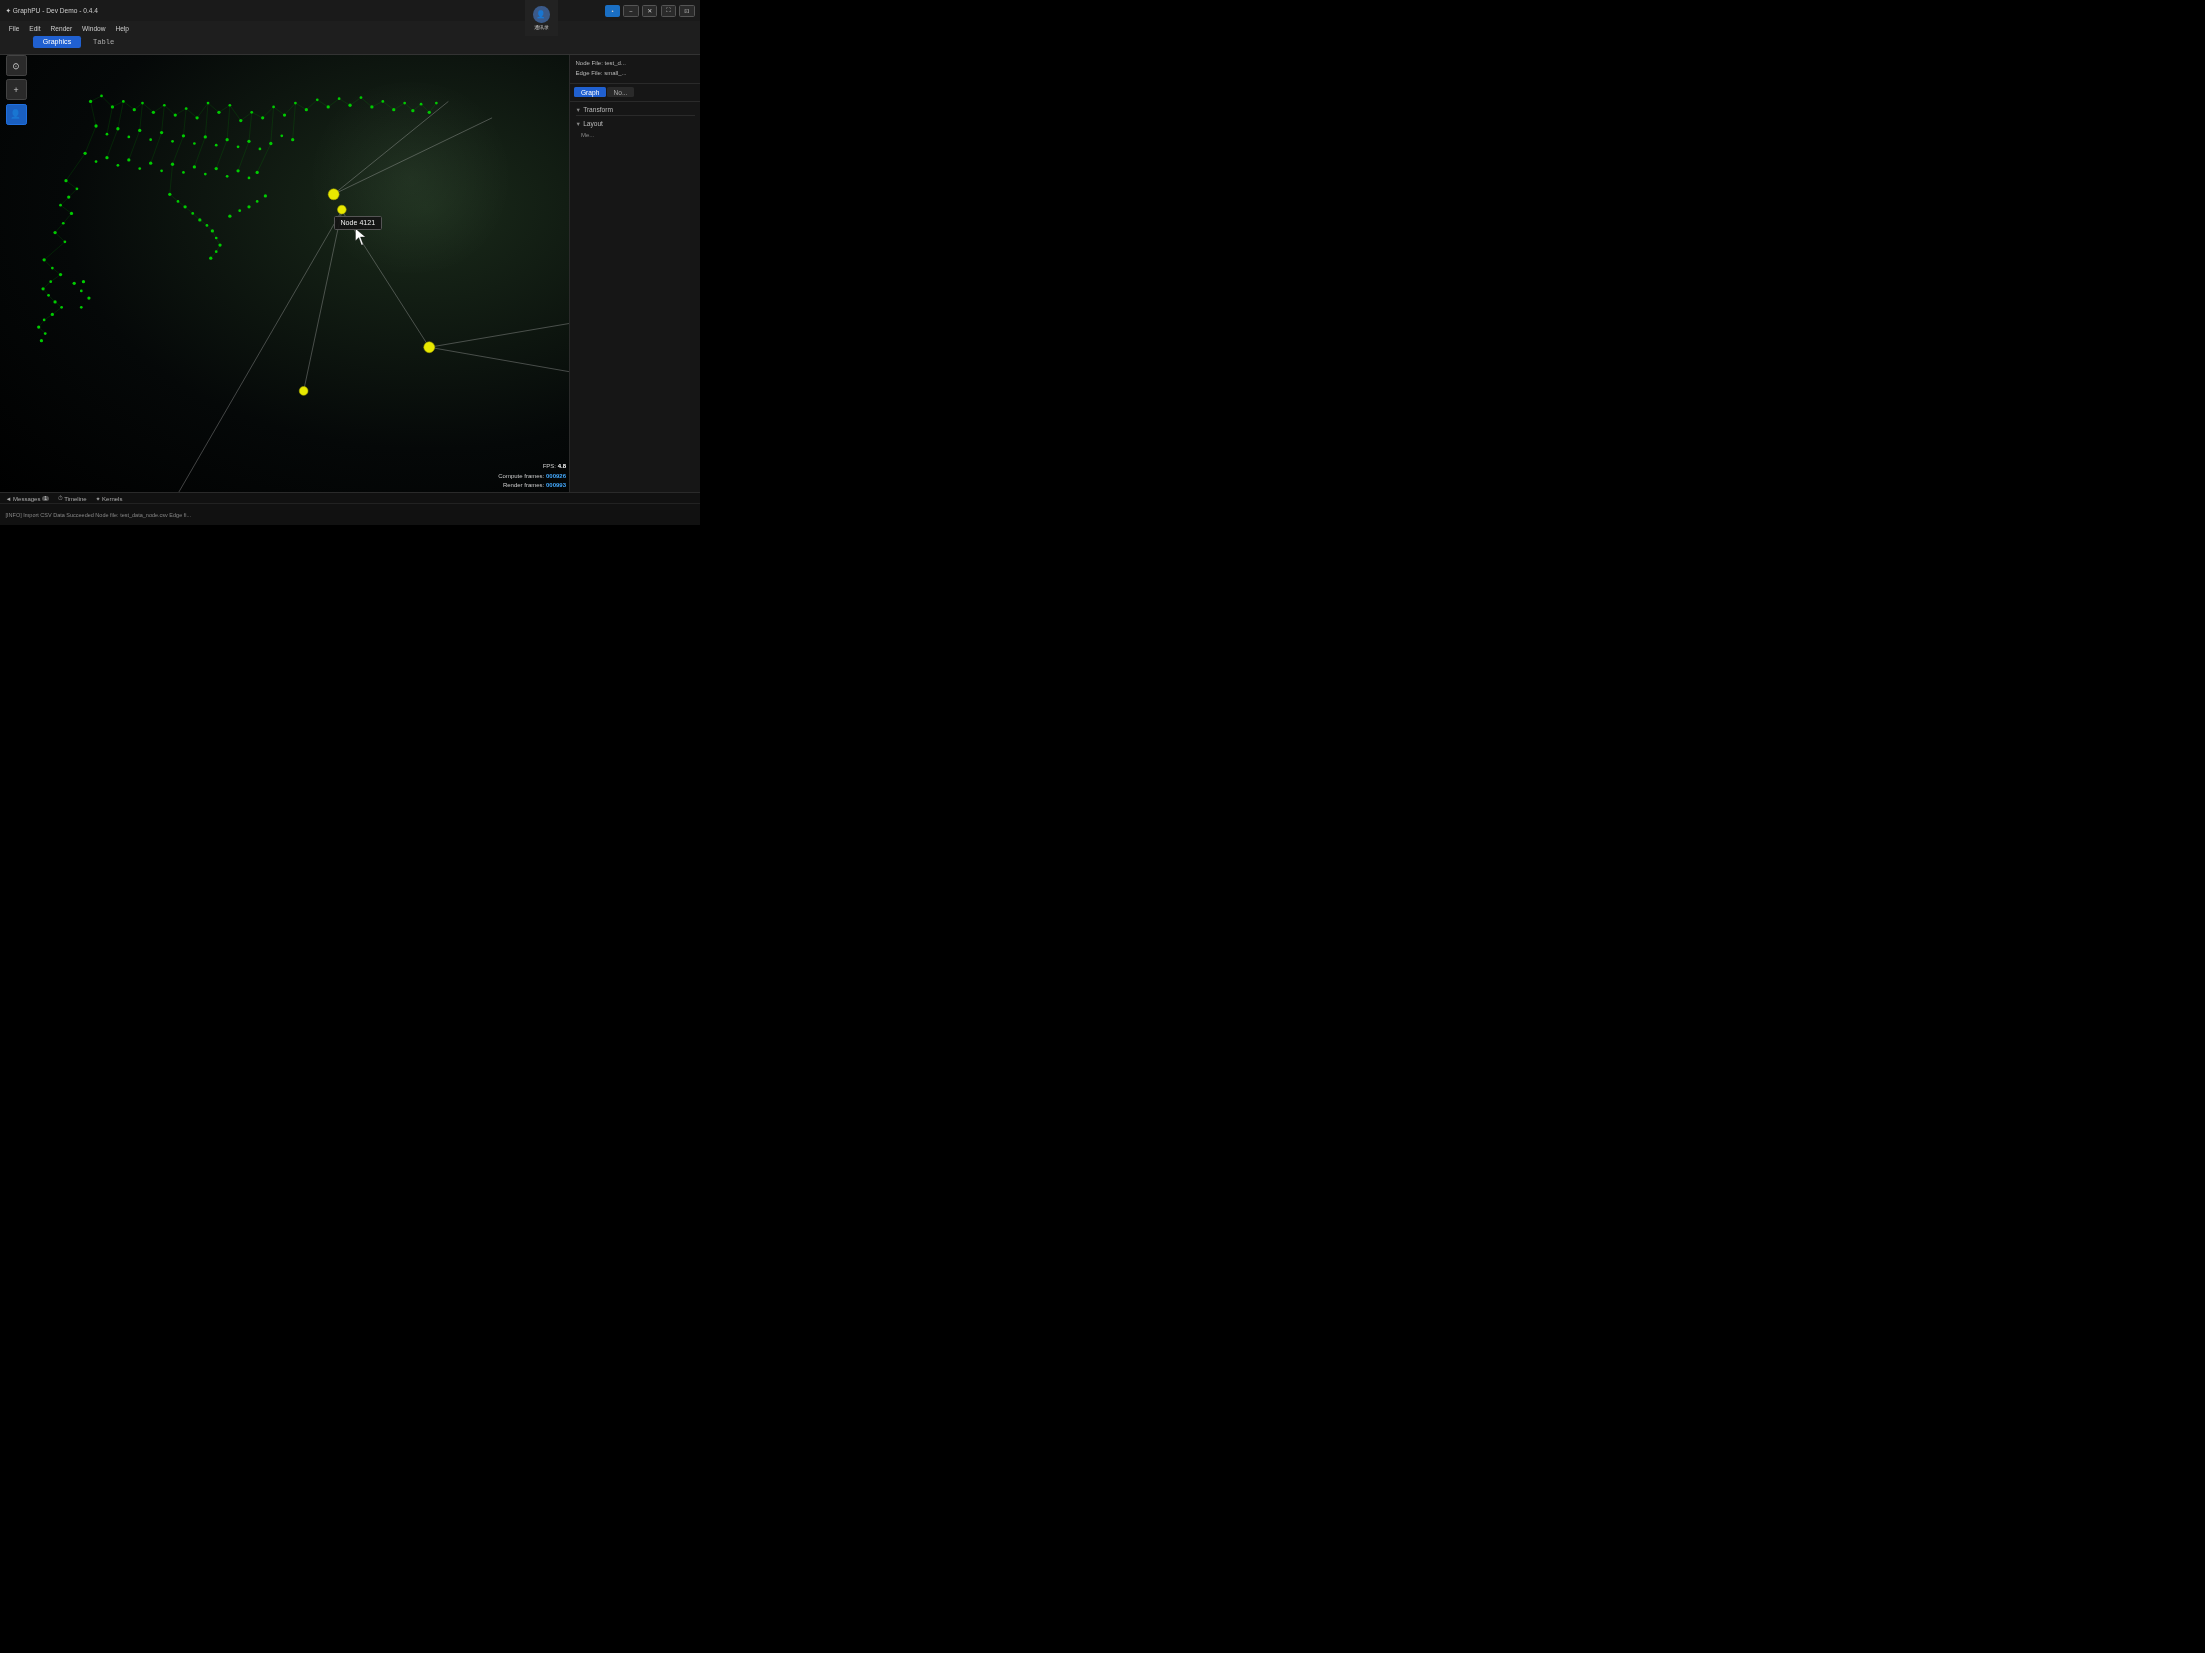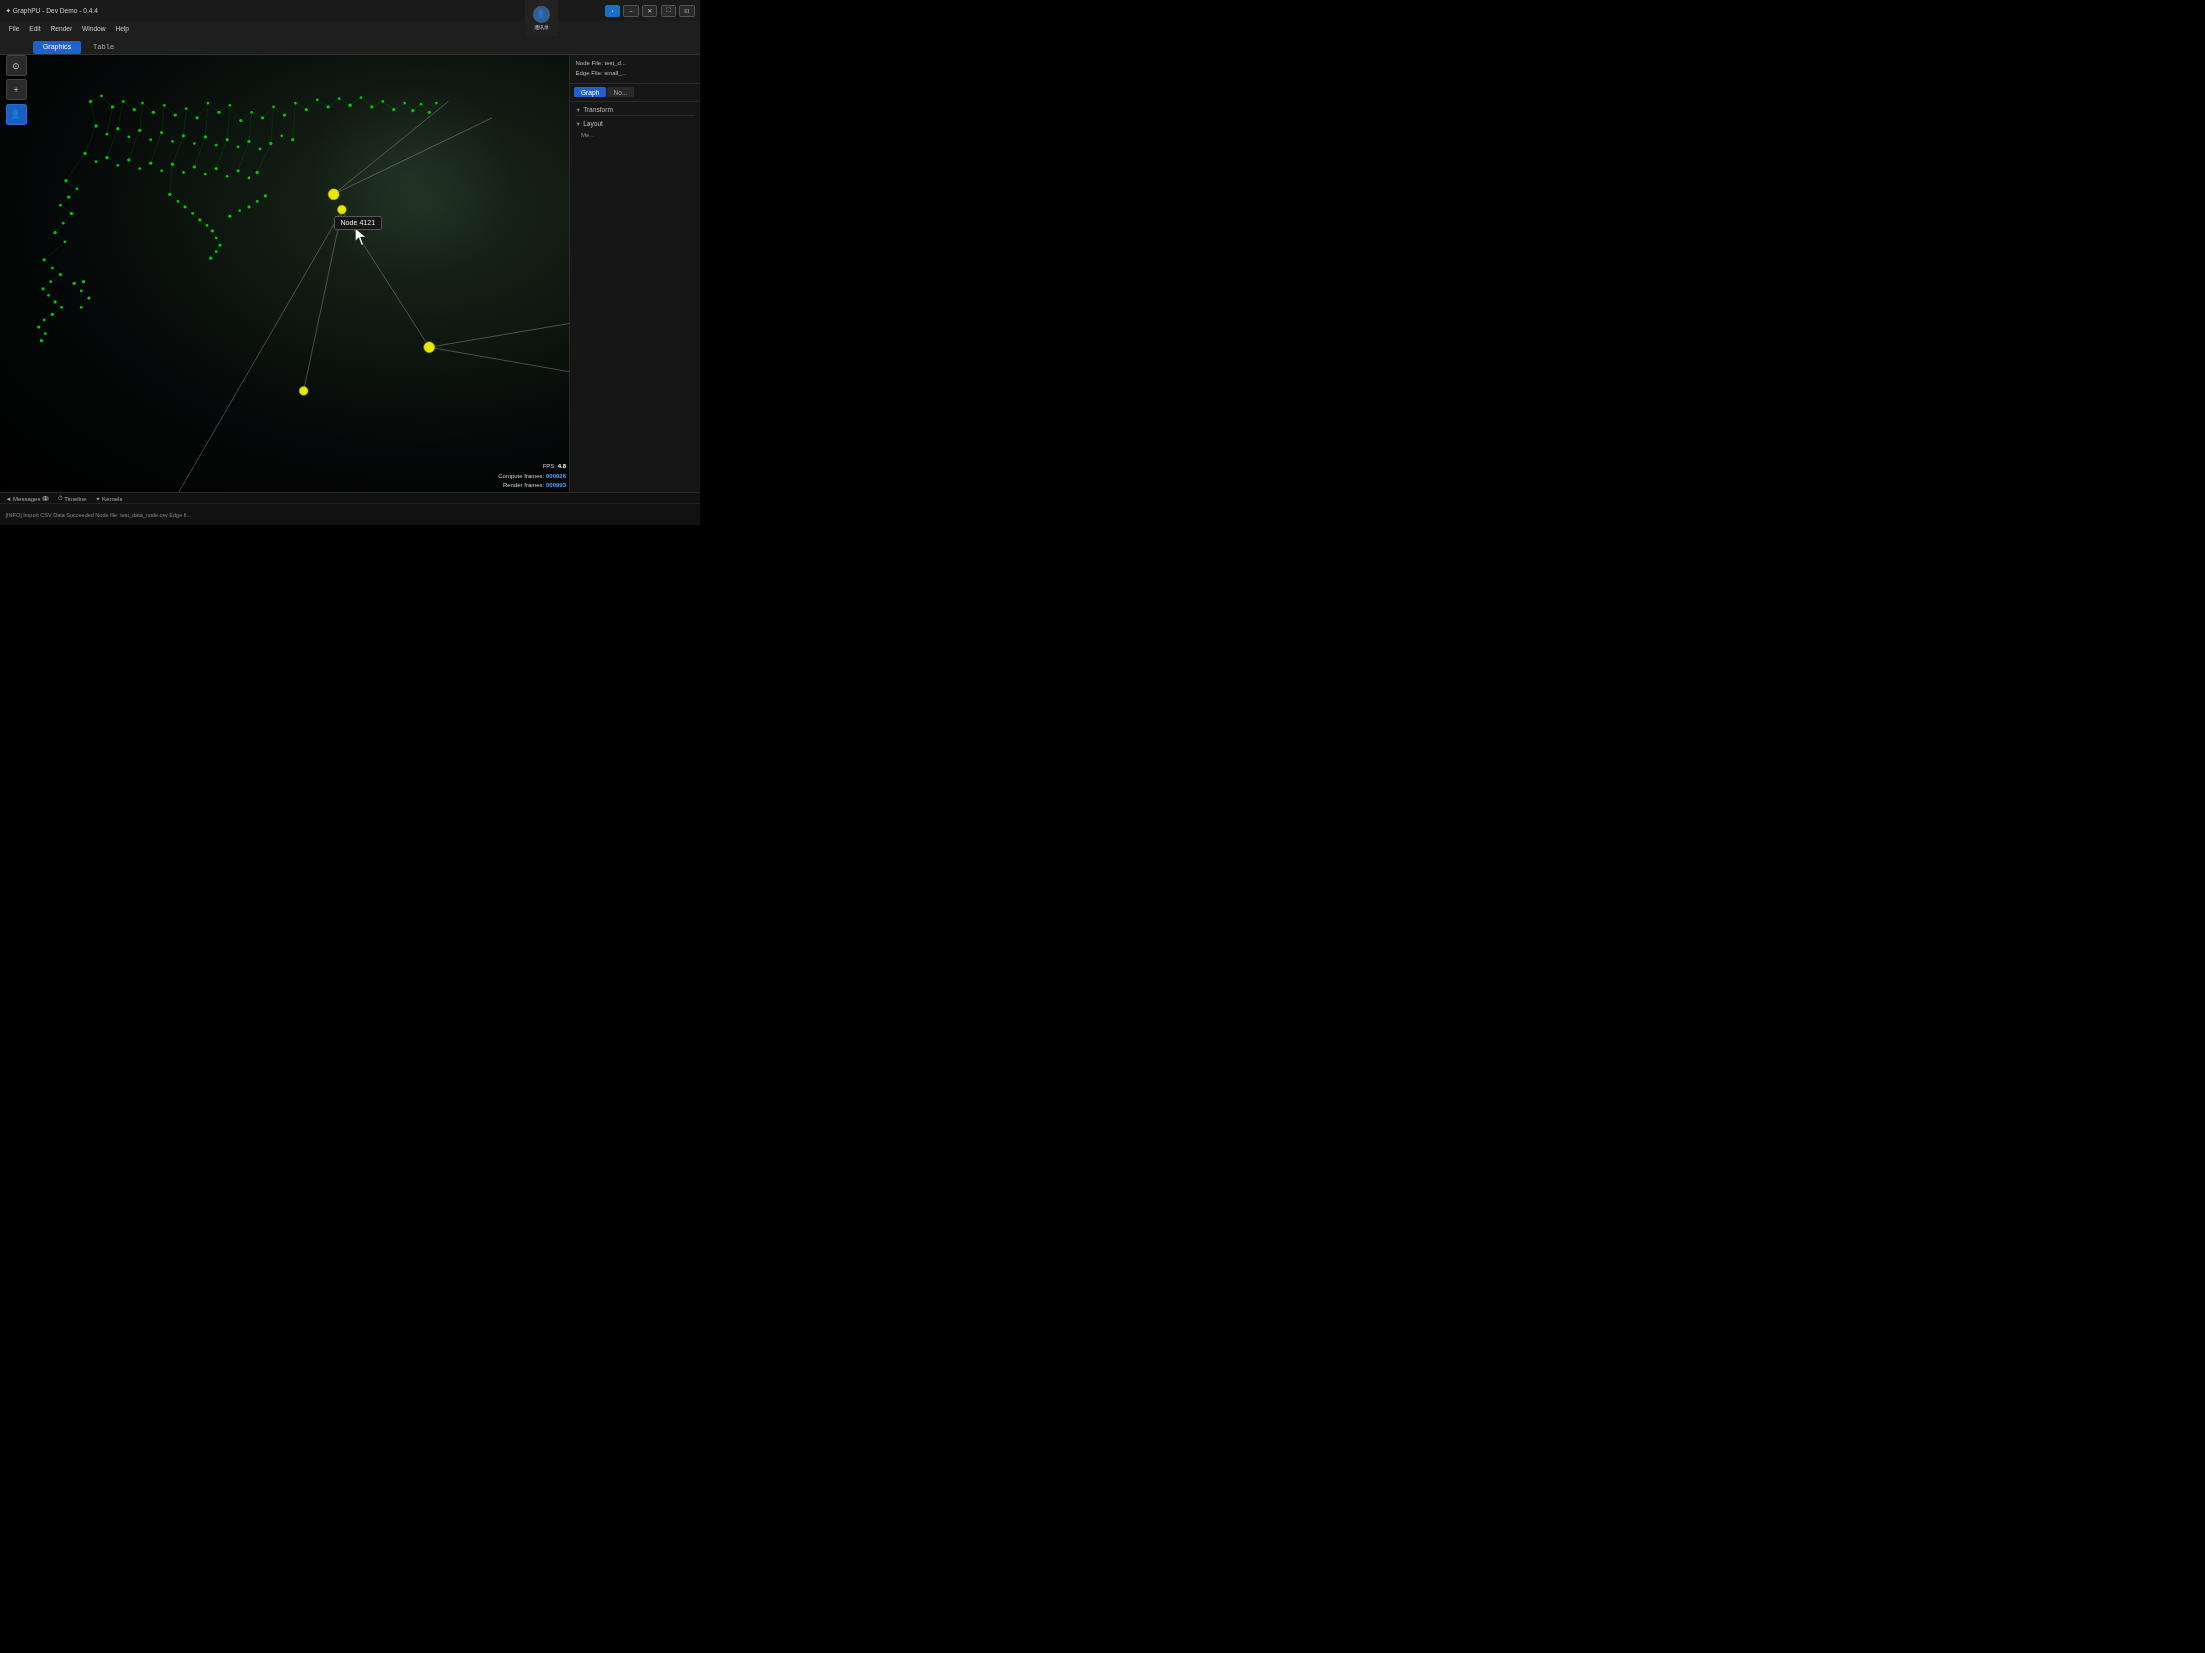--- a/index.html
+++ b/index.html
@@ -60,21 +60,21 @@
       border-radius: 1.6px;
     }
 
     
     #tabsbar {
       position: absolute;
       top: 36px; left: 0; right: 0;
       height: 18.6px;
       background: #1e1e1e;
       display: flex;
-      align-items: flex-end;
+      align-items: flex-start;
       padding: 0 33px;
       gap: 2.2px;
       z-index: 100;
       border-bottom: 0.5px solid #333;
     }
     .tab-btn {
       padding: 2.2px 9.8px;
       border-radius: 2.2px;
       font-size: 7.1px;
       cursor: pointer;

